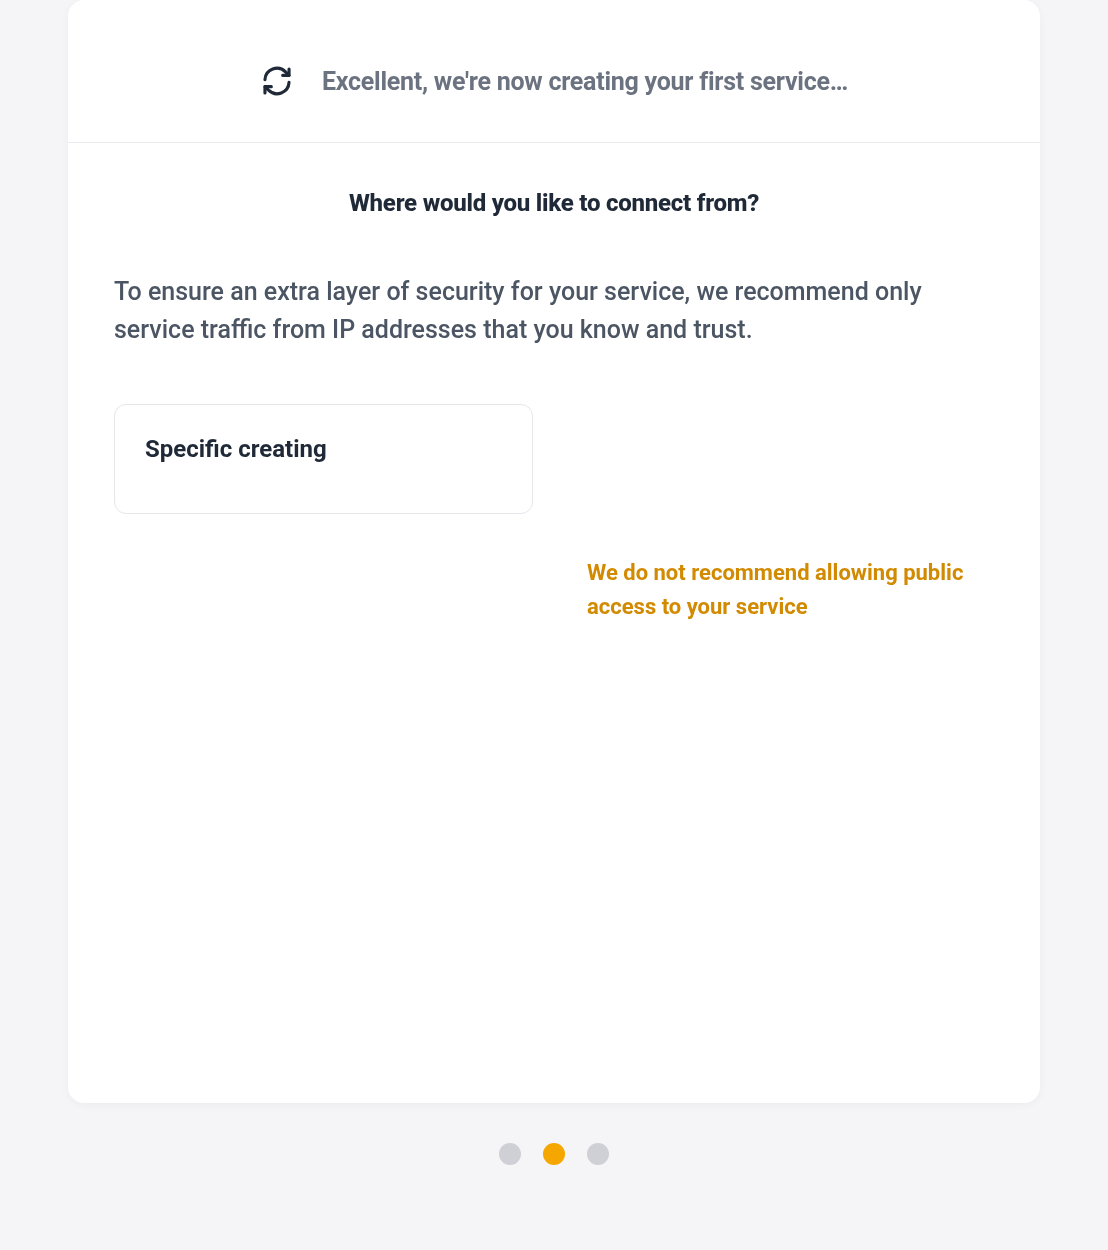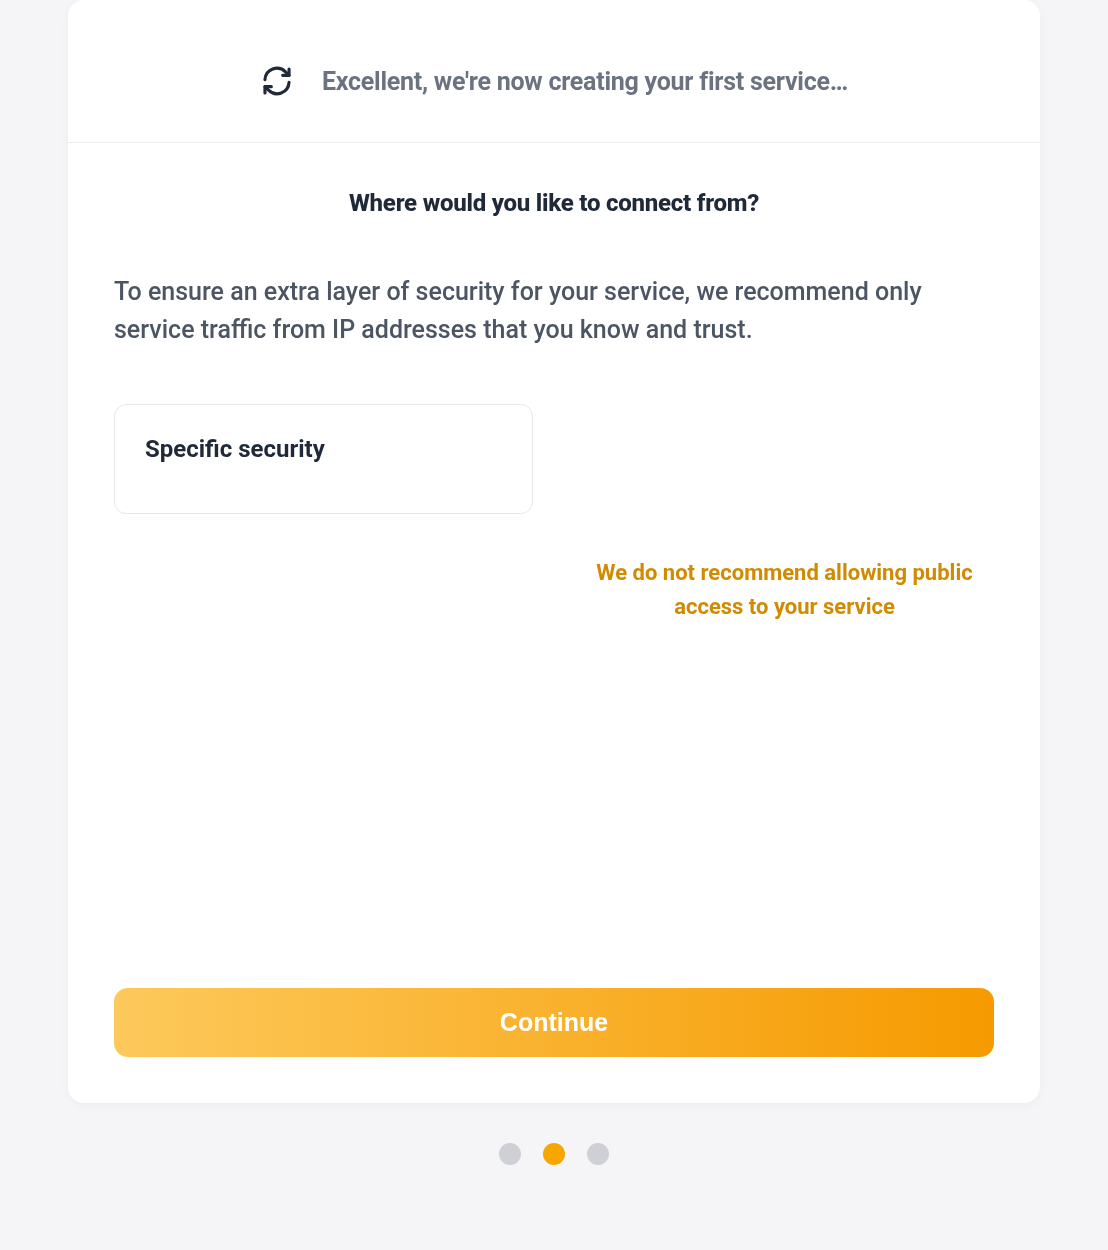--- a/index.html
+++ b/index.html
@@ -104,21 +104,20 @@
       border-radius: 50%;
       background: #f5a700;
       display: flex;
       align-items: center;
       justify-content: center;
     }
     .warning {
       color: #d28a00;
       font-size: 22px;
       font-weight: 700;
-      text-align: center;
       line-height: 1.55;
       grid-column: 2;
       padding: 0 12px;
     }
     .spacer { flex: 1; }
     .continue-btn {
       border: none;
       border-radius: 14px;
       width: 100%;
       padding: 20px;
@@ -157,29 +156,28 @@
     </span>
     <span class="banner-text">Excellent, we're now creating your first service…</span>
   </div>
 
   <div class="content">
     <h1 class="headline">Where would you like to connect from?</h1>
     <p class="sub">To ensure an extra layer of security for your service, we recommend only service traffic from IP addresses that you know and trust.</p>
 
     <div class="options">
       <div class="option">
-        <div class="option-title">Specific security</div>
+        <div class="option-title">Specific creating</div>
       </div>
       <div></div>
       <div class="warning">We do not recommend allowing public access to your service</div>
     </div>
 
     <div class="spacer"></div>
 
-    <button class="continue-btn">Continue</button>
   </div>
 </div>
 
 <div class="dots">
   <div class="dot"></div>
   <div class="dot active"></div>
   <div class="dot"></div>
 </div>
 
 </body></html>

